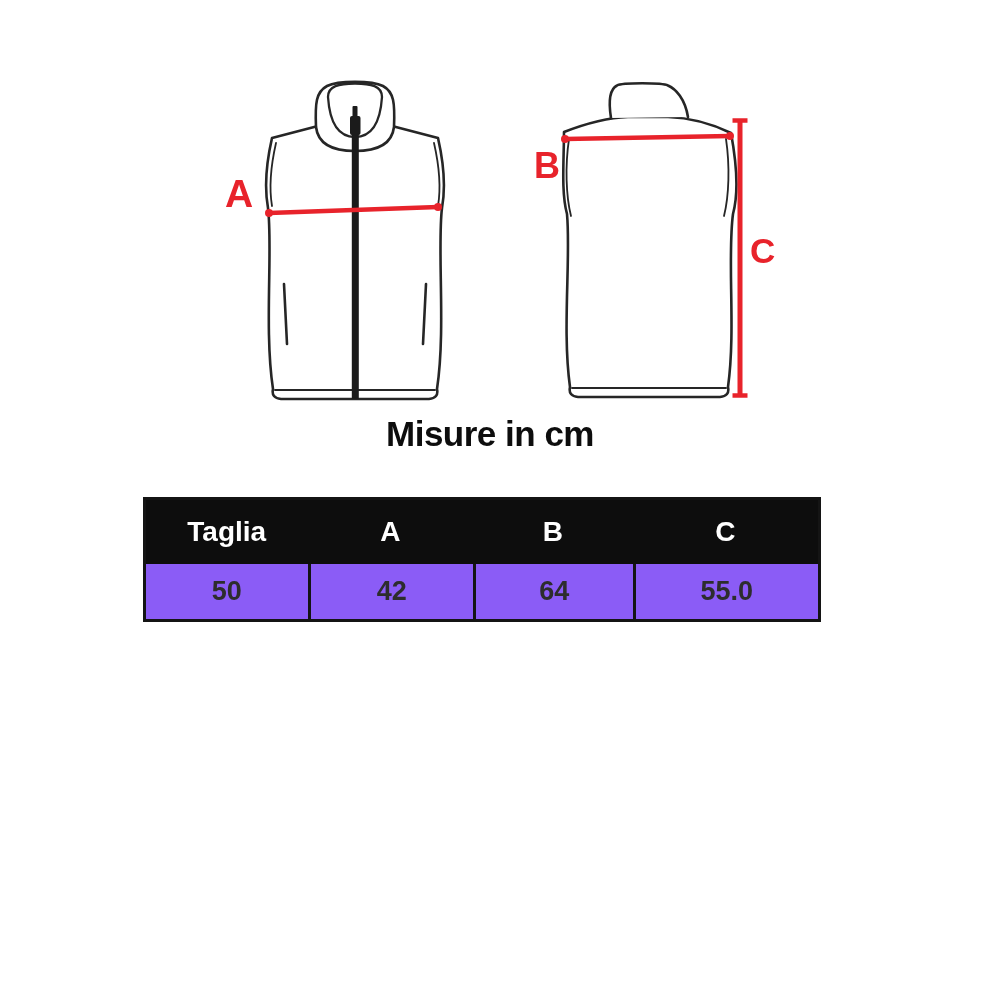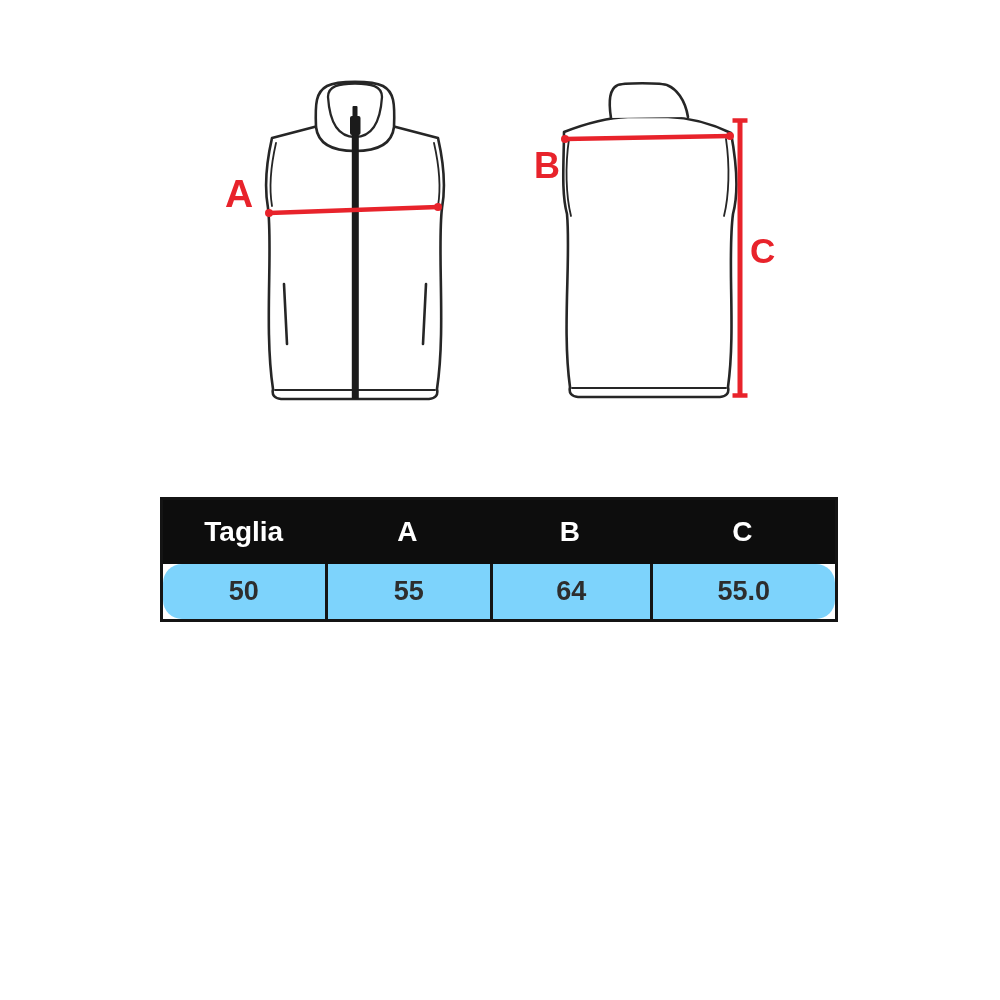--- a/index.html
+++ b/index.html
@@ -15,30 +15,30 @@
   .label-a { left:225px; top:174px; font-size:39px; }
   .label-b { left:534px; top:148px; font-size:36px; }
   .label-c { left:750px; top:233px; font-size:35px; }
 
   .page-title {
     position:absolute; left:0; top:414px; width:980px; text-align:center;
     font-size:35px; font-weight:700; color:#0d0d0d; letter-spacing:-0.5px;
   }
 
   .size-table {
-    position:absolute; left:160px; top:497px; width:678px; height:125px;
+    position:absolute; left:143px; top:497px; width:678px; height:125px;
     box-sizing:border-box; border:3px solid #141414; background:#ffffff;
   }
   .table-head {
     display:grid; grid-template-columns:163fr 167fr 161fr 187fr;
     background:#0d0d0d; height:64px;
   }
   .table-row {
     display:grid; grid-template-columns:163fr 167fr 161fr 187fr;
-    background:#7dd3fc; height:55px;border-radius:19px;
+    background:#8b5cf6; height:55px;
   }
   .th {
     color:#ffffff; font-weight:700; font-size:28px;
     display:flex; align-items:center; justify-content:center;
     box-sizing:border-box;
   }
   .td {
     color:#2d2d2d; font-weight:700; font-size:27px;
     display:flex; align-items:center; justify-content:center;
     box-sizing:border-box; border-left:3px solid #141414;
@@ -128,29 +128,30 @@
       <line x1="740" y1="121" x2="740" y2="396" stroke-width="5"></line>
       <line x1="732.5" y1="120.5" x2="747.5" y2="120.5" stroke-width="4.5"></line>
       <line x1="732.5" y1="395.5" x2="747.5" y2="395.5" stroke-width="4.5"></line>
     </g>
   </svg>
 
   <div class="measure-label label-a">A</div>
   <div class="measure-label label-b">B</div>
   <div class="measure-label label-c">C</div>
 
+  <div class="page-title">Misure in cm</div>
 
   <div class="size-table">
     <div class="table-head">
       <div class="th">Taglia</div>
       <div class="th">A</div>
       <div class="th">B</div>
       <div class="th">C</div>
     </div>
     <div class="table-row">
       <div class="td">50</div>
-      <div class="td">55</div>
+      <div class="td">42</div>
       <div class="td">64</div>
       <div class="td">55.0</div>
     </div>
   </div>
 
 </div>
 
 </body></html>

